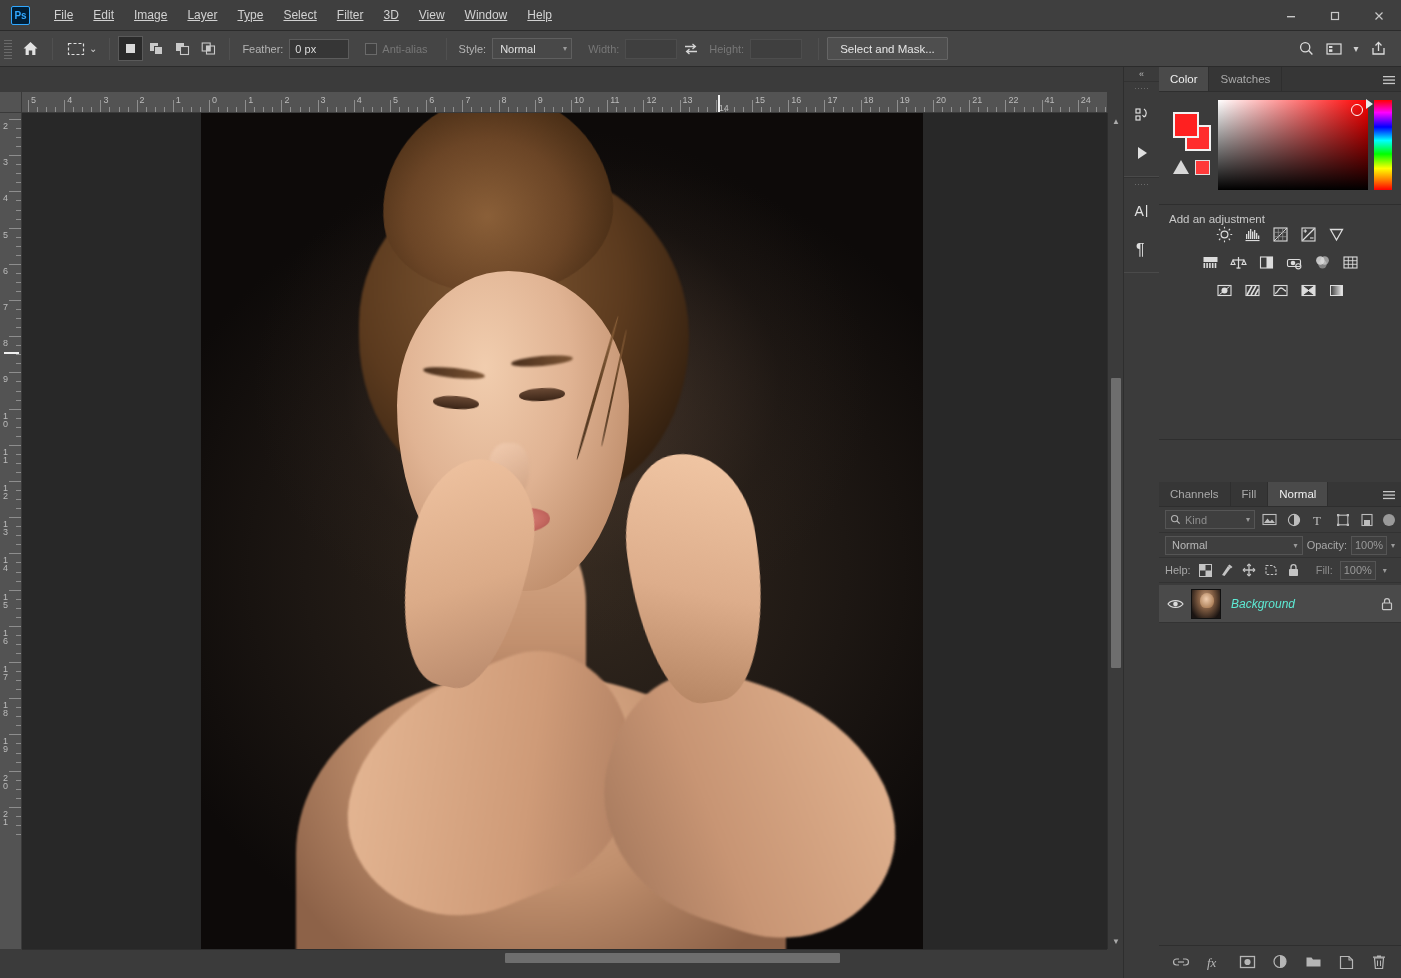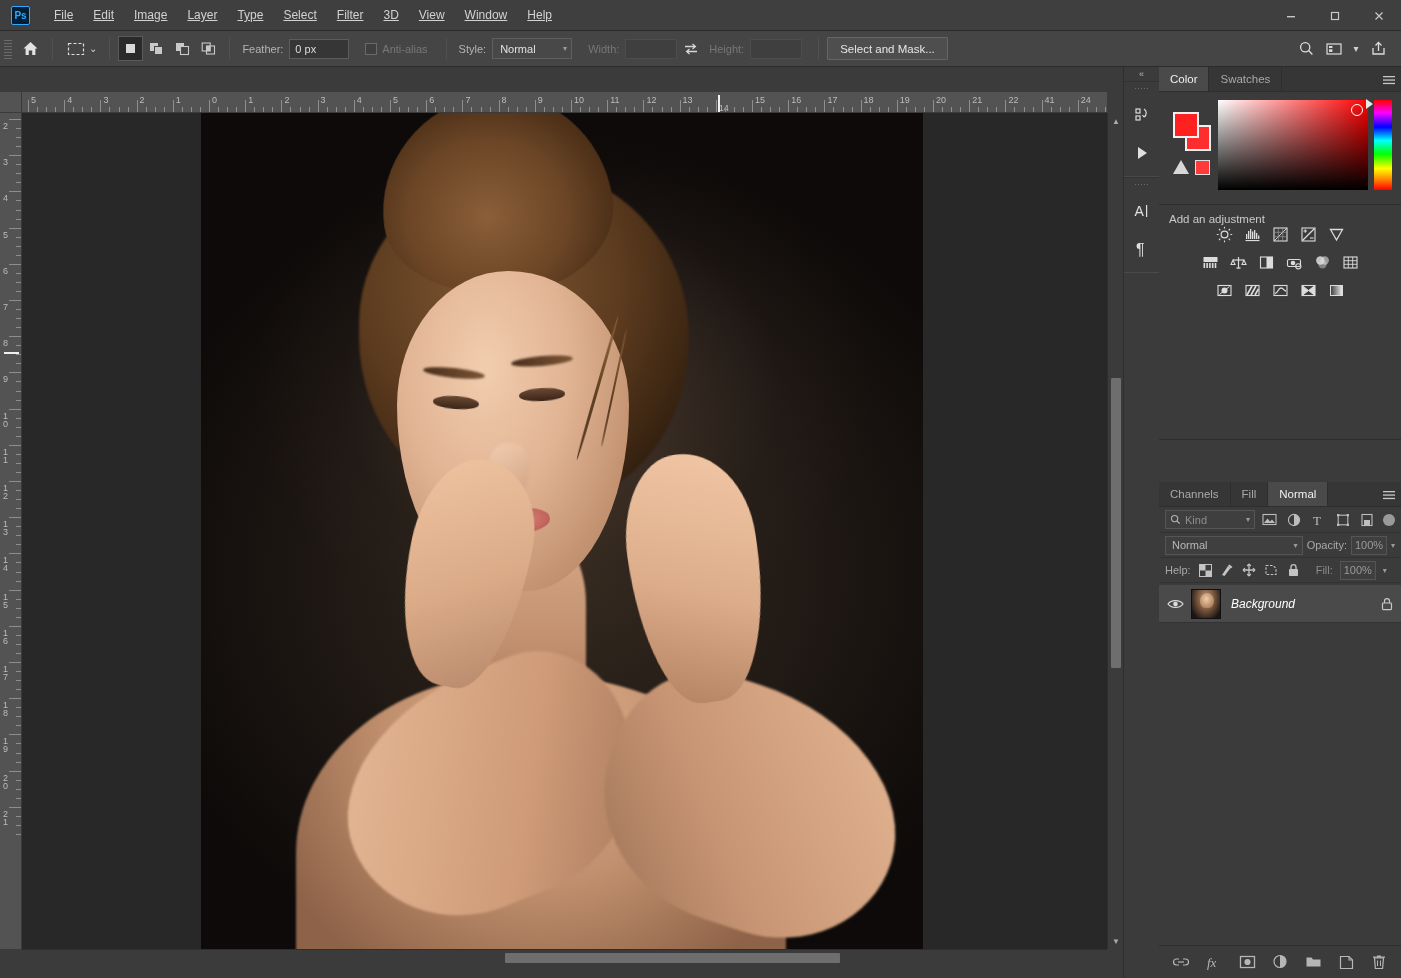--- a/index.html
+++ b/index.html
@@ -363,21 +363,21 @@
     background:
       radial-gradient(ellipse at 50% 30%, #c49a78 0%, #7d5a40 40%, #1a1412 85%),
       #140f0d;
     position:relative; overflow:hidden;
   }
   .lyr-thumb::after {
     content:""; position:absolute; left:8px; top:3px; width:14px; height:15px;
     background:radial-gradient(ellipse at 45% 40%, #f0cdae 0%, #b1855f 70%, rgba(0,0,0,0) 100%);
     border-radius:50% 50% 42% 42%;
   }
-  .lyr-name { flex:1; font-style:italic; font-size:12px; color:#ffffff; }
+  .lyr-name { flex:1; font-style:italic; font-size:12px; color:#5eead4; }
   .lyr-lockbadge { color:#c8c8c8; }
   .lyr-bottom {
     position:absolute; left:0; right:0; bottom:0; height:33px;
     background:#3b3b3b; border-top:1px solid #2e2e2e;
     display:flex; align-items:center; justify-content:center; gap:13px;
   }
   .lb-icon { width:20px; height:20px; display:flex; align-items:center; justify-content:center; color:#b6b6b6; }
 
   svg { display:block; }
 </style>

